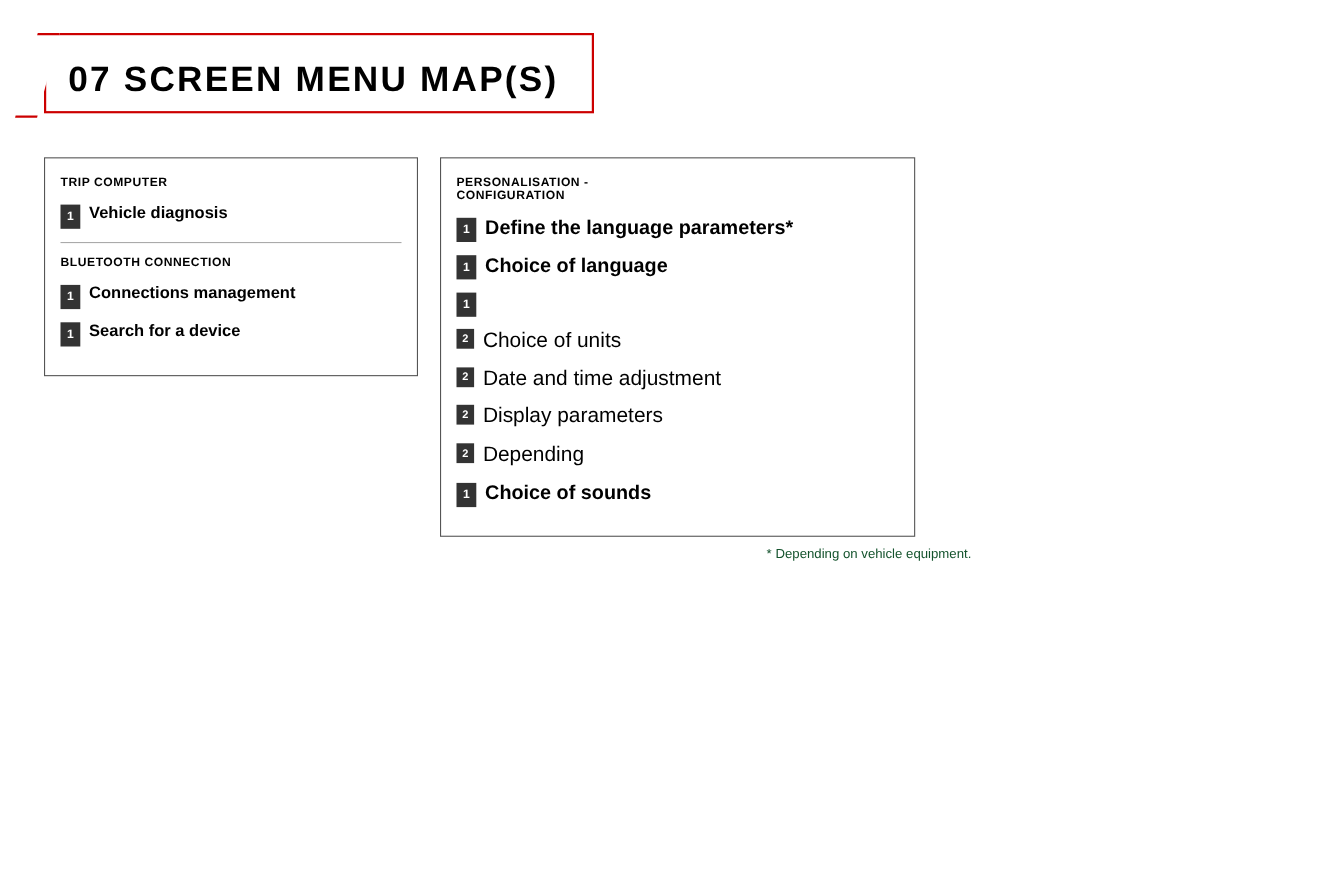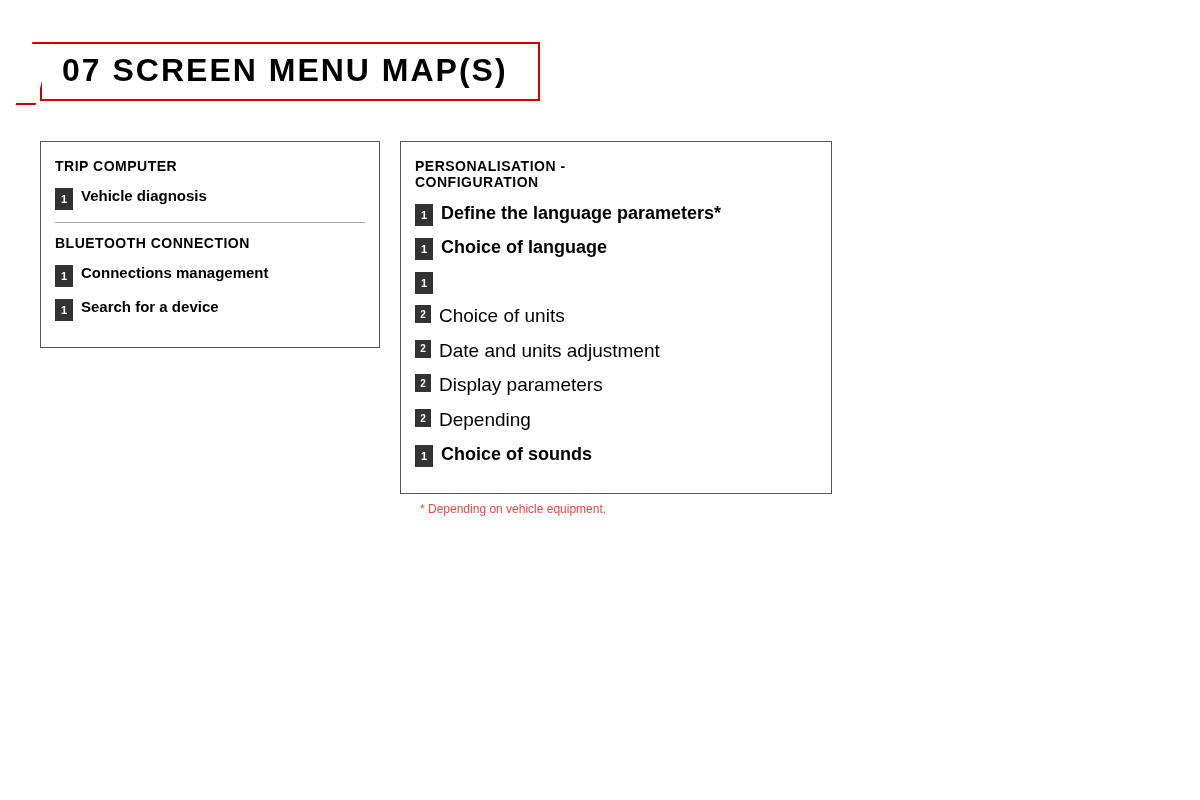--- a/index.html
+++ b/index.html
@@ -15,24 +15,23 @@
     .page-container {
       width: 1200px;
       height: 800px;
       padding: 30px 40px;
     }
 
     
     .header-box {
       border: 2px solid #cc0000;
       display: inline-block;
-      padding: 8px 30px 10px 20px;
+      padding: 22px 30px 10px 20px;
       margin-bottom: 40px;
       position: relative;
-      margin-top: 12px;
     }
     .header-box::before {
       content: '';
       position: absolute;
       top: -2px;
       left: -18px;
       width: 20px;
       height: calc(100% + 4px);
       background: #ffffff;
       border-top: 2px solid #cc0000;
@@ -62,21 +61,21 @@
 
     .panel-left {
       width: 340px;
     }
 
     .panel-right {
       width: 432px;
     }
 
     .panel-title {
-      font-size: 14px;
+      font-size: 11px;
       font-weight: bold;
       letter-spacing: 0.5px;
       margin-bottom: 12px;
       text-transform: uppercase;
     }
 
     .panel-divider {
       border: none;
       border-top: 1px solid #aaa;
       margin: 12px 0;
@@ -126,21 +125,22 @@
 
     .item-label-large {
       font-size: 18px;
       font-weight: bold;
       line-height: 1.3;
     }
 
     .footnote {
       margin-top: 10px;
       font-size: 12px;
-      color: #ef4444;
+      color: #14532d;
+      text-align: center;
     }
   </style>
 </head>
 <body>
 
 <div class="page-container">
 
   
   <div class="header-box">
     <h1 class="header-title">07   SCREEN MENU MAP(S)</h1>
@@ -189,21 +189,21 @@
         <span class="badge">1</span>
       </div>
 
       <div class="menu-item">
         <span class="badge badge-small">2</span>
         <span class="item-label-small">Choice of units</span>
       </div>
 
       <div class="menu-item">
         <span class="badge badge-small">2</span>
-        <span class="item-label-small">Date and units adjustment</span>
+        <span class="item-label-small">Date and time adjustment</span>
       </div>
 
       <div class="menu-item">
         <span class="badge badge-small">2</span>
         <span class="item-label-small">Display parameters</span>
       </div>
 
       <div class="menu-item">
         <span class="badge badge-small">2</span>
         <span class="item-label-small">Depending</span>

